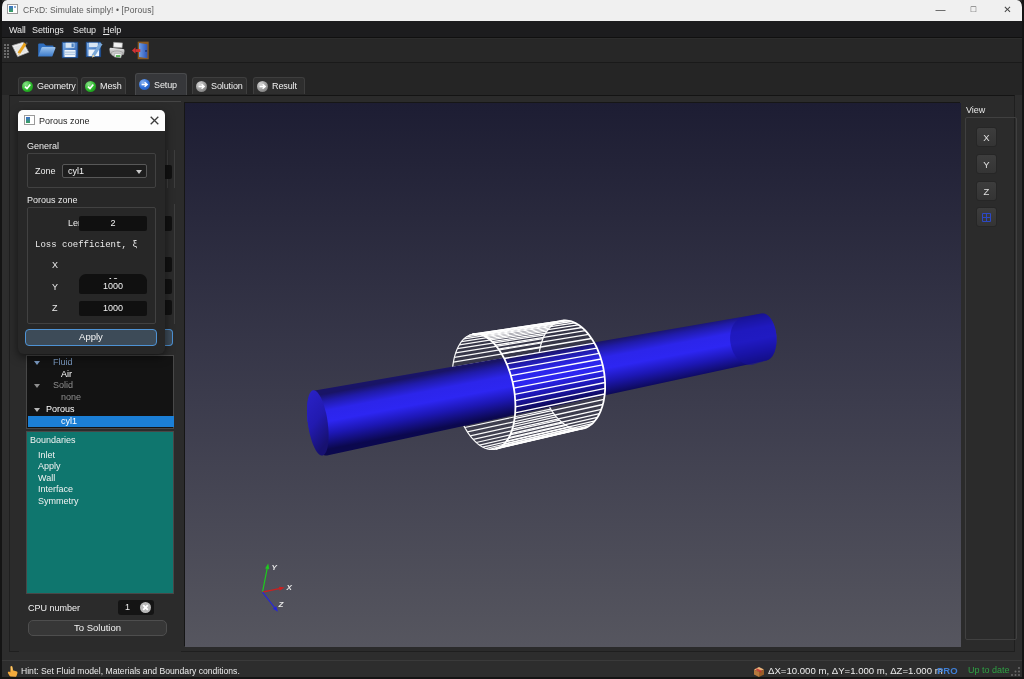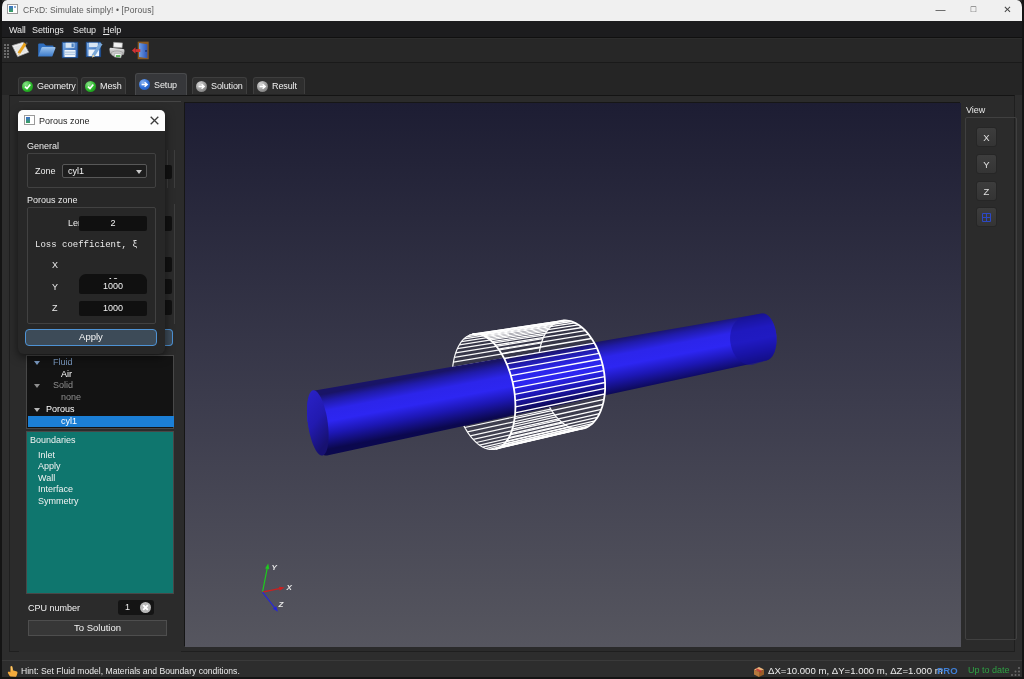--- a/index.html
+++ b/index.html
@@ -33,21 +33,21 @@
 #content { left:9px; top:95px; width:1006px; height:557px; background:#2b2b2b; border:1px solid #1f1f1f; border-top:1px solid #141414; }
 
 #lpanel { left:19px; top:101px; width:162px; height:551px; border-top:1px solid #454545; background:#2b2b2b; }
 #treebox { left:26px; top:355px; width:148px; height:73.5px; background:#131313; border:1px solid #484848; font-size:9px; }
 .trow { position:absolute; left:1px; width:146px; height:11.7px; line-height:11.7px; color:#fff; }
 .tri { position:absolute; left:6px; top:4px; width:0; height:0; border-left:3.5px solid transparent; border-right:3.5px solid transparent; border-top:4px solid #b8b8b8; }
 #bndbox { left:26px; top:431px; width:148px; height:163px; background:#0f766e; border:1px solid #484848; font-size:9px; }
 .brow { position:absolute; left:11px; color:#f2f2f2; }
 #cpulabel { left:28px; top:603px; font-size:9px; color:#f2f2f2; }
 #cpuinput { left:118px; top:600px; width:36px; height:15px; background:#141414; border-radius:3px; color:#ededed; font-size:9px; }
-#tosol { left:28px; top:620px; width:139px; height:16px; background:#373737; border:1px solid #4e4e4e; border-radius:0; color:#f4f4f4; font-size:9.5px; text-align:center; line-height:14px; }
+#tosol { left:28px; top:620px; width:139px; height:16px; background:#373737; border:1px solid #4e4e4e; border-radius:5px; color:#f4f4f4; font-size:9.5px; text-align:center; line-height:14px; }
 
 #viewport { left:184px; top:102px; width:776px; height:544px; border:1px solid #161616; }
 
 #viewlabel { left:966px; top:105px; font-size:9px; color:#e8e8e8; }
 #viewgroup { left:965px; top:117px; width:52px; height:523px; border:1px solid #404040; border-radius:2px; }
 .vbtn { left:976px; width:21px; height:20px; background:linear-gradient(180deg,#3d3d3d,#343434); border:1px solid #262626; border-radius:3px; color:#e0e0e0; font-size:9.5px; text-align:center; line-height:19px; }
 
 #statusbar { left:2px; top:660px; width:1020px; height:17px; background:#2d2d2d; border-top:1px solid #3a3a3a; }
 .sbtext { font-size:8.6px; color:#ececec; }
 

